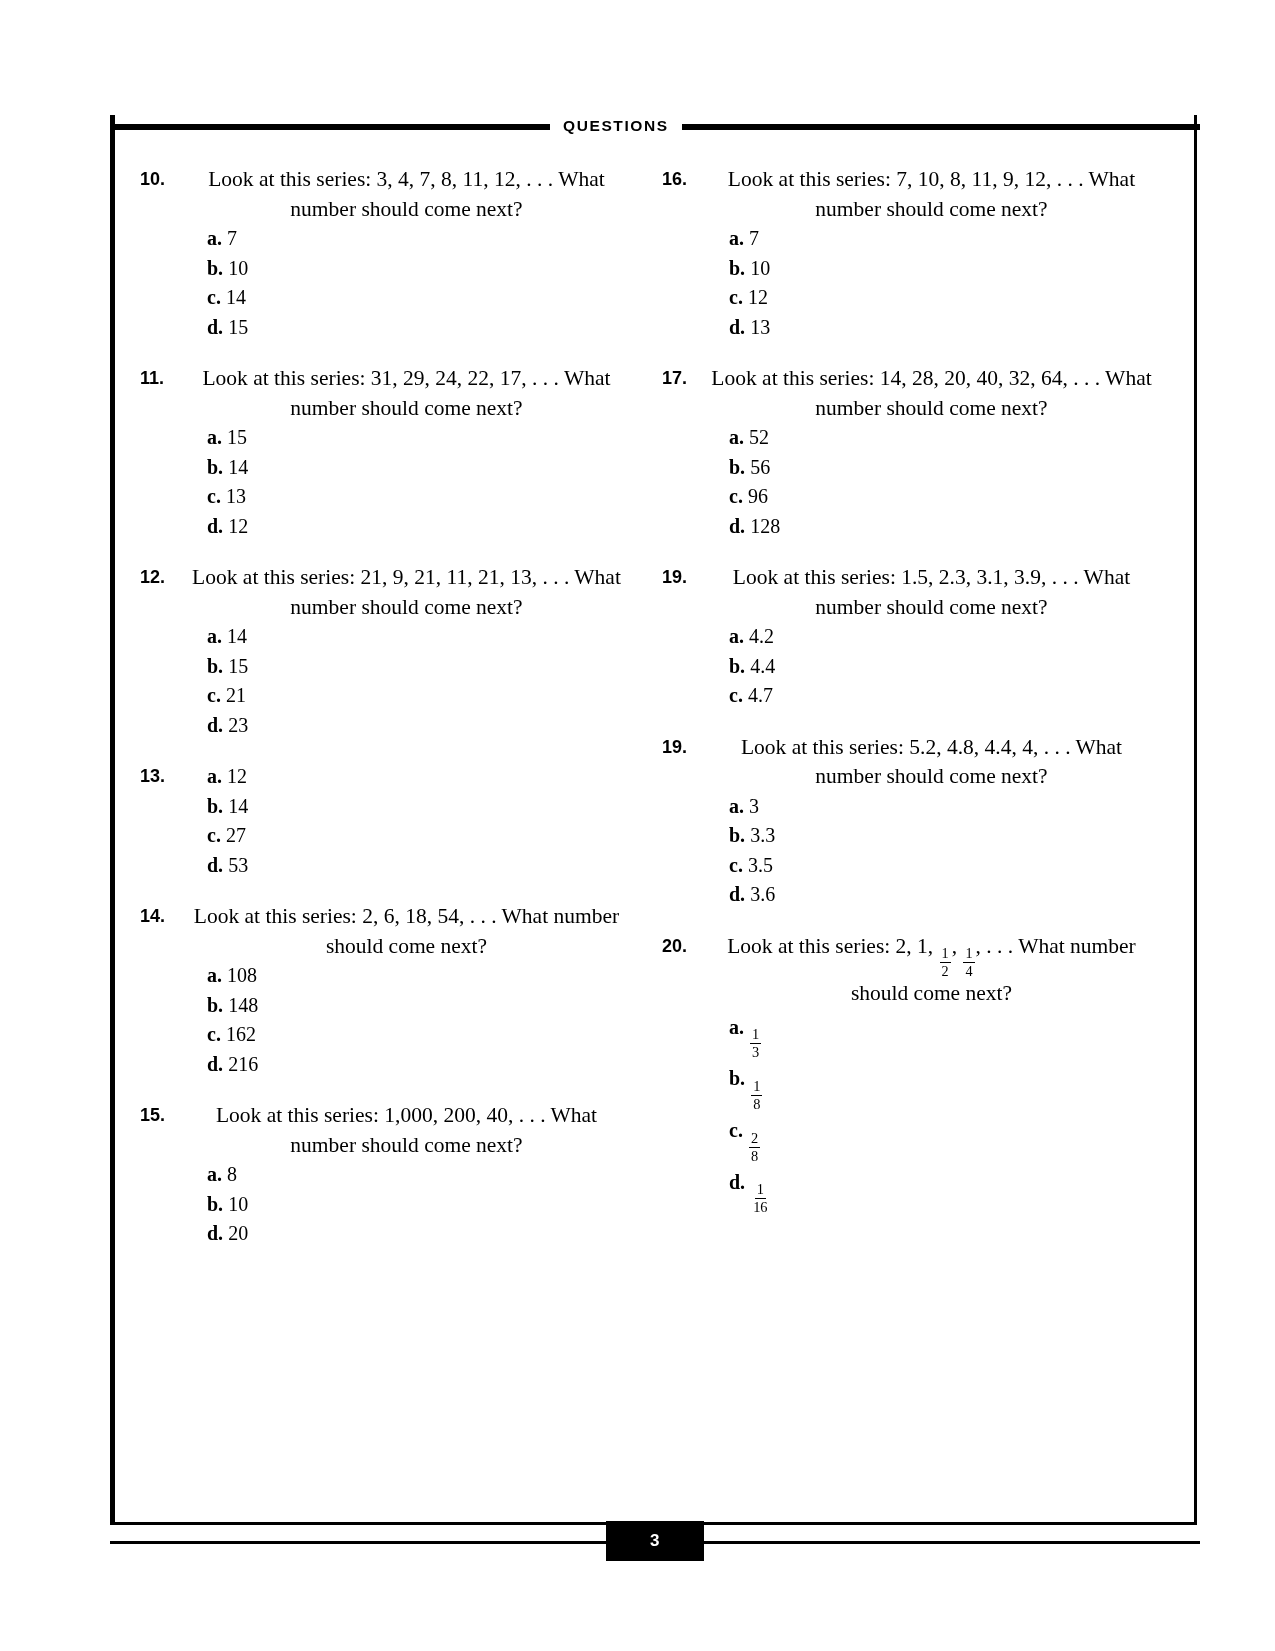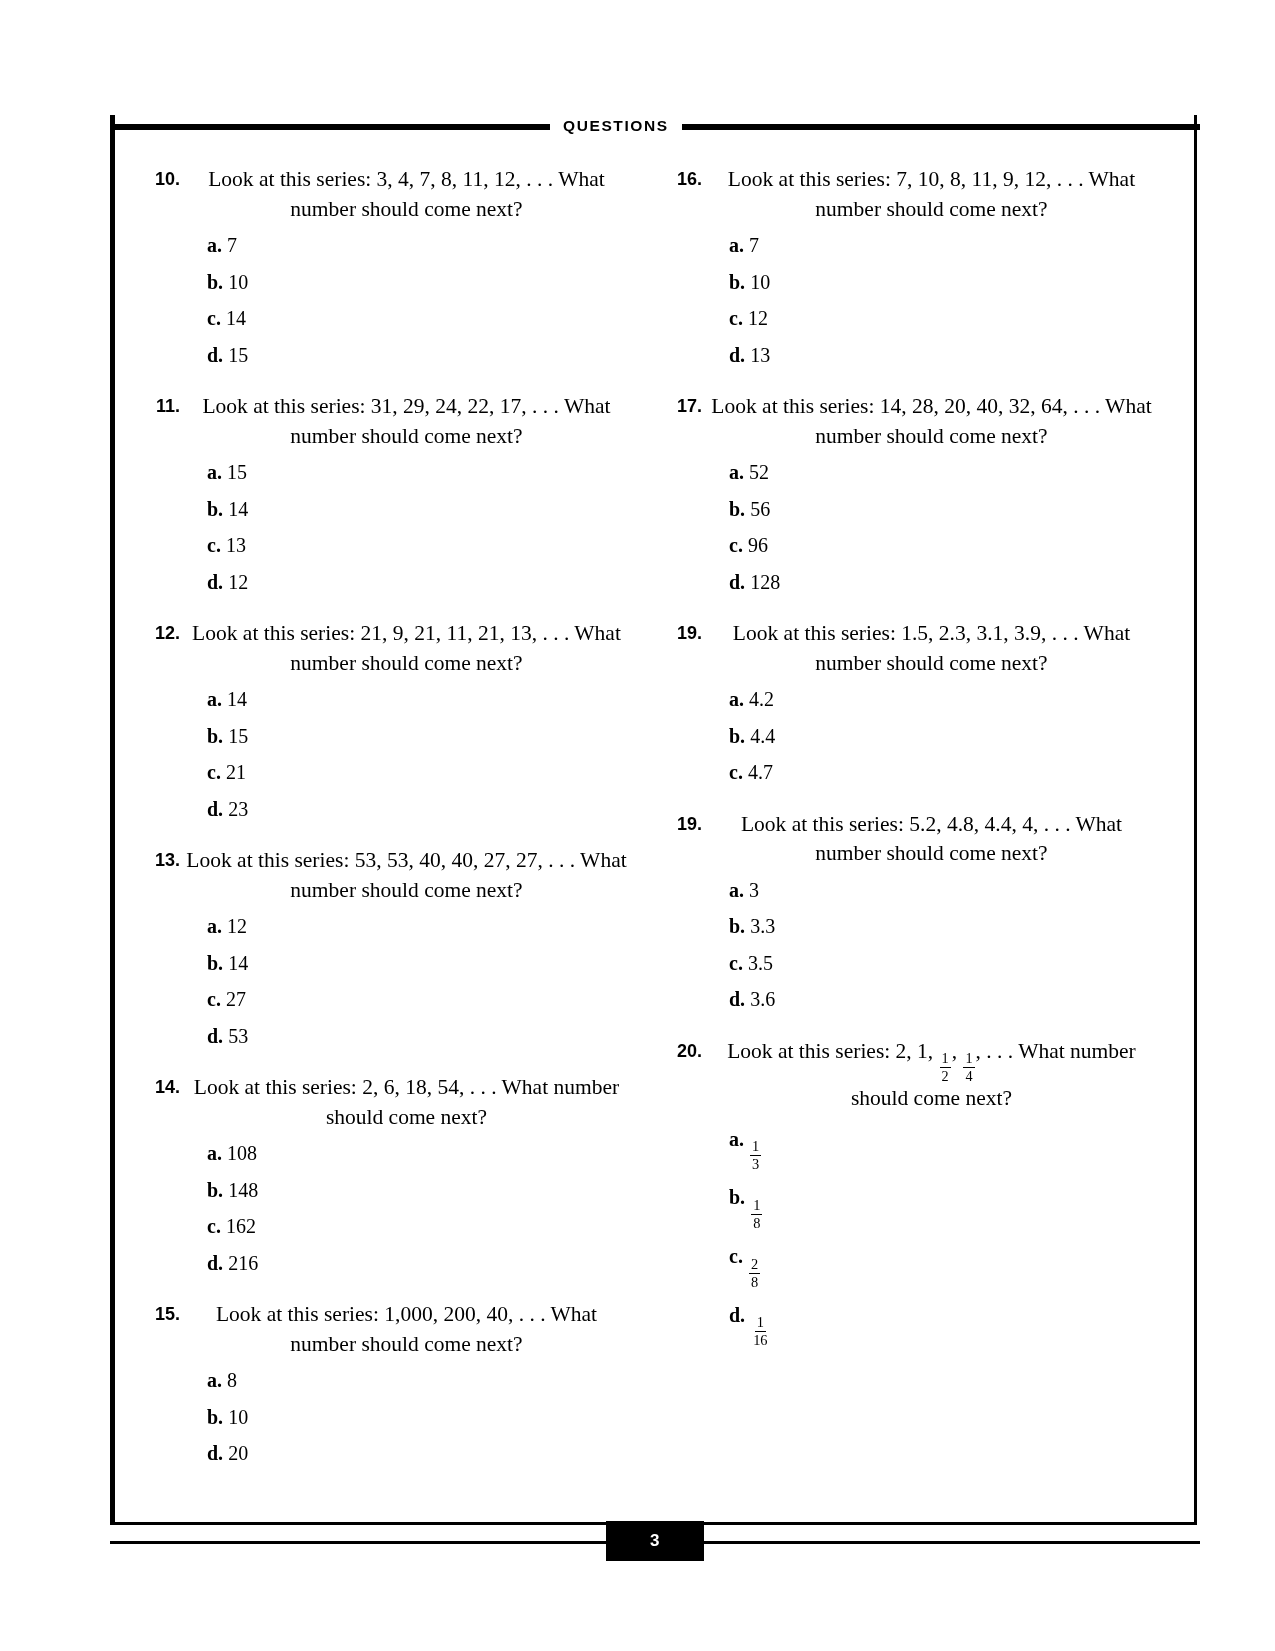--- a/index.html
+++ b/index.html
@@ -112,42 +112,41 @@
   .question {
     position: relative;
     margin-bottom: 22px;
     padding-left: 45px;
   }
   .q-number {
     position: absolute;
     left: 0;
     top: 0;
     width: 40px;
-    text-align: right;
+    text-align: left;
     font-family: "Liberation Sans", sans-serif;
     font-weight: bold;
     font-size: 18px;
     line-height: 29.5px;
   }
   .q-text {
     font-size: 21.5px;
     line-height: 29.5px;
     text-align: center;
   }
   .choices {
     margin: 0;
     padding: 0;
     list-style: none;
   }
   .choice {
     font-size: 20px;
     line-height: 29.5px;
     padding-left: 22px;
     white-space: nowrap;
-    margin-top: 7px;
   }
   .choice-letter {
     font-weight: bold;
     font-family: "Liberation Serif", serif;
     margin-right: 5px;
   }
   .choice-value {
     font-family: "Liberation Serif", serif;
   }
 
@@ -216,21 +215,20 @@
         <div class="q-text">Look at this series: 21, 9, 21, 11, 21, 13, . . . What number should come next?</div>
         <ul class="choices">
           <li class="choice"><span class="choice-letter">a.</span><span class="choice-value">14</span></li>
           <li class="choice"><span class="choice-letter">b.</span><span class="choice-value">15</span></li>
           <li class="choice"><span class="choice-letter">c.</span><span class="choice-value">21</span></li>
           <li class="choice"><span class="choice-letter">d.</span><span class="choice-value">23</span></li>
         </ul>
       </div>
       <div class="question">
         <div class="q-number">13.</div>
-        <div class="q-text">Look at this series: 53, 53, 40, 40, 27, 27, . . . What number should come next?</div>
         <ul class="choices">
           <li class="choice"><span class="choice-letter">a.</span><span class="choice-value">12</span></li>
           <li class="choice"><span class="choice-letter">b.</span><span class="choice-value">14</span></li>
           <li class="choice"><span class="choice-letter">c.</span><span class="choice-value">27</span></li>
           <li class="choice"><span class="choice-letter">d.</span><span class="choice-value">53</span></li>
         </ul>
       </div>
       <div class="question">
         <div class="q-number">14.</div>
         <div class="q-text">Look at this series: 2, 6, 18, 54, . . . What number should come next?</div>

